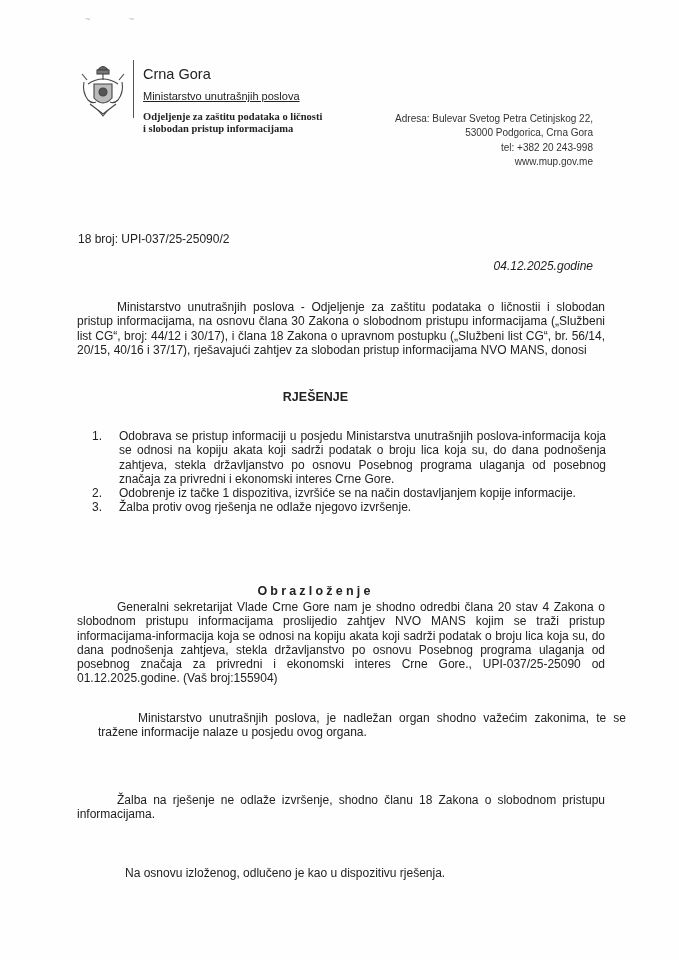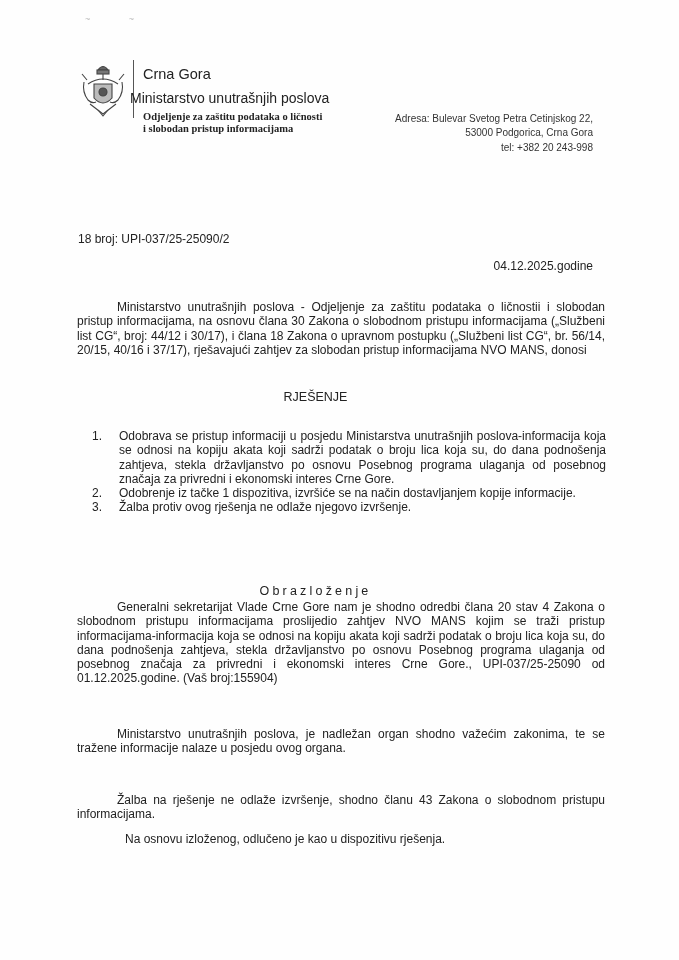--- a/index.html
+++ b/index.html
@@ -3,29 +3,29 @@
 <meta charset="utf-8">
 <style>
   html, body { margin: 0; padding: 0; background: #ffffff; }
   body { width: 679px; height: 960px; position: relative; overflow: hidden; color: #1a1a1a;
          font-family: "Liberation Sans", sans-serif; }
   .page { position: absolute; left: 0; top: 0; width: 679px; height: 960px; background: #fefefe; }
   .scribble { position: absolute; left: 85px; top: 14px; font-size: 9px; color: #b8b8b8; letter-spacing: 18px; }
   .crest { position: absolute; left: 78px; top: 60px; width: 50px; height: 58px; }
   .vline { position: absolute; left: 133px; top: 60px; width: 1px; height: 58px; background: #555; }
   .brand1 { position: absolute; left: 143px; top: 66px; font-size: 14.5px; color: #222; }
-  .brand2 { position: absolute; left: 130px; top: 90px; font-size: 14px; color: #222; }
+  .brand2 { position: absolute; left: 143px; top: 90px; font-size: 11px; color: #222; text-decoration: underline; }
   .dept { position: absolute; left: 143px; top: 111px; font-family: "Liberation Serif", serif; font-weight: bold;
           font-size: 10.5px; line-height: 12px; color: #222; }
   .addr { position: absolute; right: 86px; top: 112px; text-align: right; font-size: 10px; line-height: 14.3px; color: #333; margin-left: 32px; }
   .refno { position: absolute; left: 78px; top: 232px; font-size: 12px; color: #222; }
-  .date { position: absolute; right: 86px; top: 259px; font-size: 12px; color: #222; }
+  .date { position: absolute; right: 86px; top: 259px; font-size: 12px; color: #222; font-style: italic; }
   .p { position: absolute; left: 77px; width: 528px; font-size: 12px; line-height: 14.3px; text-align: justify; color: #222; }
   .indent { text-indent: 40px; }
-  .heading { position: absolute; left: 0; width: 631px; text-align: center; font-weight: normal; font-size: 12.5px; color: #222; }
+  .heading { position: absolute; left: 0; width: 631px; text-align: center; font-weight: bold; font-size: 12.5px; color: #222; }
   .spaced { letter-spacing: 3.2px; }
   .list { position: absolute; left: 92px; width: 514px; font-size: 12px; line-height: 14.3px; color: #222; margin: 0; padding: 0; list-style: none; }
   .list li { position: relative; padding-left: 27px; text-align: justify; }
   .list .num { position: absolute; left: 0; top: 0; }
 </style>
 </head>
 <body>
 
 <div class="page">
 
@@ -51,20 +51,21 @@
   <div class="brand2">Ministarstvo unutrašnjih poslova</div>
   <div class="dept">
     <div>Odjeljenje za zaštitu podataka o ličnosti</div>
     <div>i slobodan pristup informacijama</div>
   </div>
 
   <div class="addr">
     <div>Adresa: Bulevar Svetog Petra Cetinjskog 22,</div>
     <div>53000 Podgorica, Crna Gora</div>
     <div>tel: +382 20 243-998</div>
+    <div>www.mup.gov.me</div>
   </div>
 
   <div class="refno">18 broj: UPI-037/25-25090/2</div>
   <div class="date">04.12.2025.godine</div>
 
   <div class="p indent" style="top:300px;">Ministarstvo unutrašnjih poslova - Odjeljenje za zaštitu podataka o ličnostii i slobodan pristup informacijama, na osnovu člana 30 Zakona o slobodnom pristupu informacijama („Službeni list CG“, broj: 44/12 i 30/17), i člana 18 Zakona o upravnom postupku („Službeni list CG“, br. 56/14, 20/15, 40/16 i 37/17), rješavajući zahtjev za slobodan pristup informacijama NVO MANS, donosi</div>
 
   <div class="heading" style="top:390px;">RJEŠENJE</div>
 
   <ul class="list" style="top:429px;">
@@ -78,17 +79,17 @@
     </li>
     <li>
       <span class="num">3.</span>
       <span>Žalba protiv ovog rješenja ne odlaže njegovo izvršenje.</span>
     </li>
   </ul>
 
   <div class="heading spaced" style="top:560px;margin-top:24px;">Obrazloženje</div>
 
   <div class="p indent" style="top:600px;">Generalni sekretarijat Vlade Crne Gore  nam je shodno odredbi  člana 20 stav 4 Zakona o slobodnom pristupu informacijama proslijedio zahtjev NVO MANS kojim se traži pristup informacijama-informacija koja se odnosi na kopiju akata koji sadrži podatak o broju lica koja su, do dana podnošenja zahtjeva, stekla državljanstvo po osnovu Posebnog programa ulaganja od posebnog značaja za privredni i ekonomski interes Crne Gore., UPI-037/25-25090 od 01.12.2025.godine. (Vaš broj:155904)</div>
-  <div class="p indent" style="top:727px;">Ministarstvo unutrašnjih poslova, je nadležan organ shodno važećim zakonima, te se tražene informacije nalaze u posjedu ovog organa.</div>
-  <div class="p indent" style="top:793px;">Žalba na rješenje ne odlaže izvršenje, shodno članu 43 Zakona o slobodnom pristupu informacijama.</div>
-  <div class="p" style="top:832px; text-indent:48px;">Na osnovu izloženog, odlučeno je kao u dispozitivu rješenja.</div>
+  <div class="p indent" style="top:711px;margin-left:21px;">Ministarstvo unutrašnjih poslova, je nadležan organ shodno važećim zakonima, te se tražene informacije nalaze u posjedu ovog organa.</div>
+  <div class="p indent" style="top:793px;">Žalba na rješenje ne odlaže izvršenje, shodno članu 18 Zakona o slobodnom pristupu informacijama.</div>
+  <div class="p" style="top:866px; text-indent:48px;">Na osnovu izloženog, odlučeno je kao u dispozitivu rješenja.</div>
 
 </div>
 
 </body></html>

